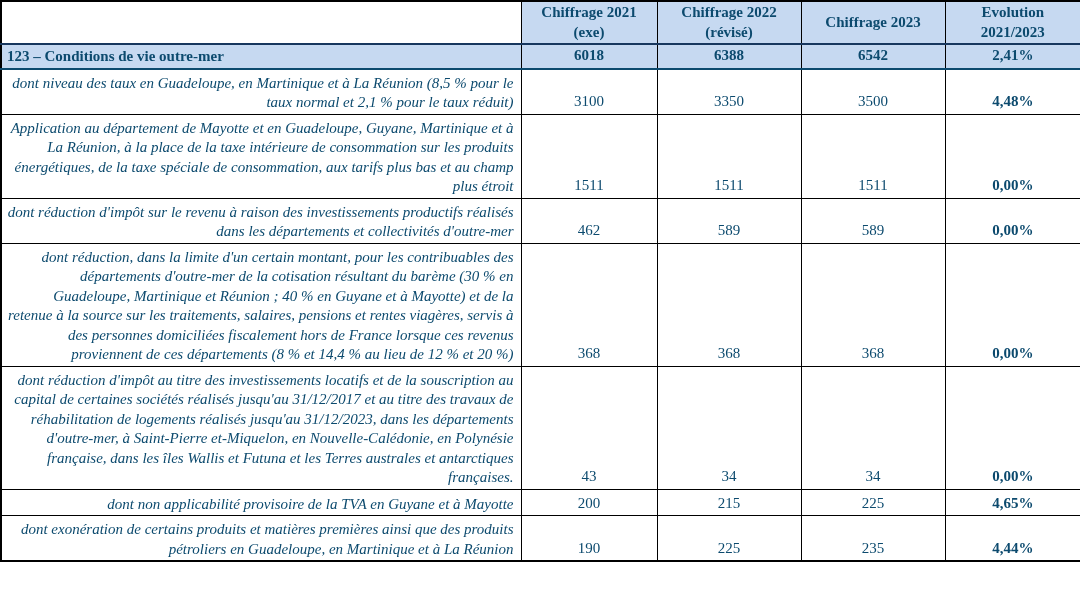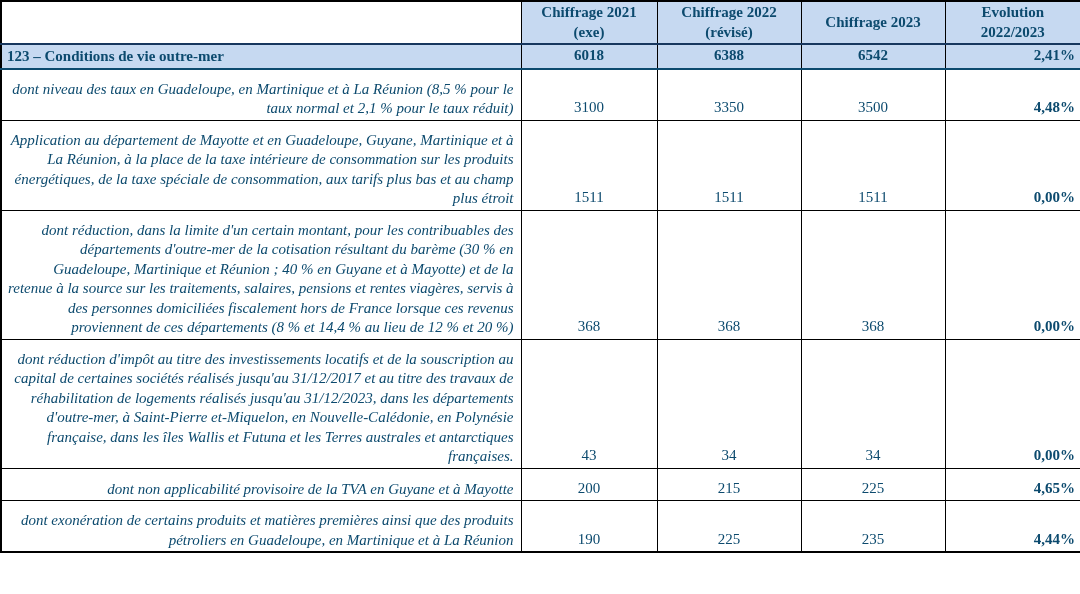--- a/index.html
+++ b/index.html
@@ -50,56 +50,55 @@
     text-align: right;
     padding-right: 7px;
   }
   tbody td.num {
     text-align: center;
     vertical-align: bottom;
     padding-bottom: 2px;
   }
   tbody td.evo {
     font-weight: bold;
-    text-align: right;
   }
   tbody tr.section td,
   tbody tr.total td {
     background: #c6d9f1;
     font-weight: bold;
     border-top: 2px solid #17375e;
     border-bottom: 2px solid #0c4a6e;
     height: 21px;
   }
   tbody tr.detail td {
     background: #ffffff;
   }
   tbody tr.detail td.label,
   tbody tr.detail td.num {
-    padding-top: 10px;
+    padding-top: 4px;
   }
 </style>
 </head>
 <body>
 
 <table data-name="budget-table">
   <colgroup>
     <col class="c-label">
     <col class="c-v1">
     <col class="c-v2">
     <col class="c-v3">
     <col class="c-v4">
   </colgroup>
   <thead>
     <tr data-name="header-row">
         <th data-name="corner-cell" class="corner"></th>
         <th data-name="column-header">Chiffrage 2021 (exe)</th>
         <th data-name="column-header">Chiffrage 2022 (révisé)</th>
         <th data-name="column-header">Chiffrage 2023</th>
-        <th data-name="column-header">Evolution 2022/2023</th>
+        <th data-name="column-header">Evolution 2021/2023</th>
       </tr>
   </thead>
   <tbody data-name="table-body">
       <tr class="section" data-name="table-row">
         <td class="label" data-name="row-label-section">123 – Conditions de vie outre-mer</td>
         <td class="num" data-name="chiffrage-value">6018</td>
         <td class="num" data-name="chiffrage-value">6388</td>
         <td class="num" data-name="chiffrage-value">6542</td>
         <td class="num evo" data-name="evolution-value">2,41%</td>
       </tr>
@@ -108,20 +107,27 @@
         <td class="num" data-name="chiffrage-value">3100</td>
         <td class="num" data-name="chiffrage-value">3350</td>
         <td class="num" data-name="chiffrage-value">3500</td>
         <td class="num evo" data-name="evolution-value">4,48%</td>
       </tr>
       <tr class="detail" data-name="table-row">
         <td class="label" data-name="row-label-detail">Application au département de Mayotte et en Guadeloupe, Guyane, Martinique et à La Réunion, à la place de la taxe intérieure de consommation sur les produits énergétiques, de la taxe spéciale de consommation, aux tarifs plus bas et au champ plus étroit</td>
         <td class="num" data-name="chiffrage-value">1511</td>
         <td class="num" data-name="chiffrage-value">1511</td>
         <td class="num" data-name="chiffrage-value">1511</td>
+        <td class="num evo" data-name="evolution-value">0,00%</td>
+      </tr>
+      <tr class="detail" data-name="table-row">
+        <td class="label" data-name="row-label-detail">dont réduction d'impôt sur le revenu à raison des investissements productifs réalisés dans les départements et collectivités d'outre-mer</td>
+        <td class="num" data-name="chiffrage-value">462</td>
+        <td class="num" data-name="chiffrage-value">589</td>
+        <td class="num" data-name="chiffrage-value">589</td>
         <td class="num evo" data-name="evolution-value">0,00%</td>
       </tr>
       <tr class="detail" data-name="table-row">
         <td class="label" data-name="row-label-detail">dont réduction, dans la limite d'un certain montant, pour les contribuables des départements d'outre-mer de la cotisation résultant du barème (30 % en Guadeloupe, Martinique et Réunion ; 40 % en Guyane et à Mayotte) et de la retenue à la source sur les traitements, salaires, pensions et rentes viagères, servis à des personnes domiciliées fiscalement hors de France lorsque ces revenus proviennent de ces départements (8 % et 14,4 % au lieu de 12 % et 20 %)</td>
         <td class="num" data-name="chiffrage-value">368</td>
         <td class="num" data-name="chiffrage-value">368</td>
         <td class="num" data-name="chiffrage-value">368</td>
         <td class="num evo" data-name="evolution-value">0,00%</td>
       </tr>
       <tr class="detail" data-name="table-row">

